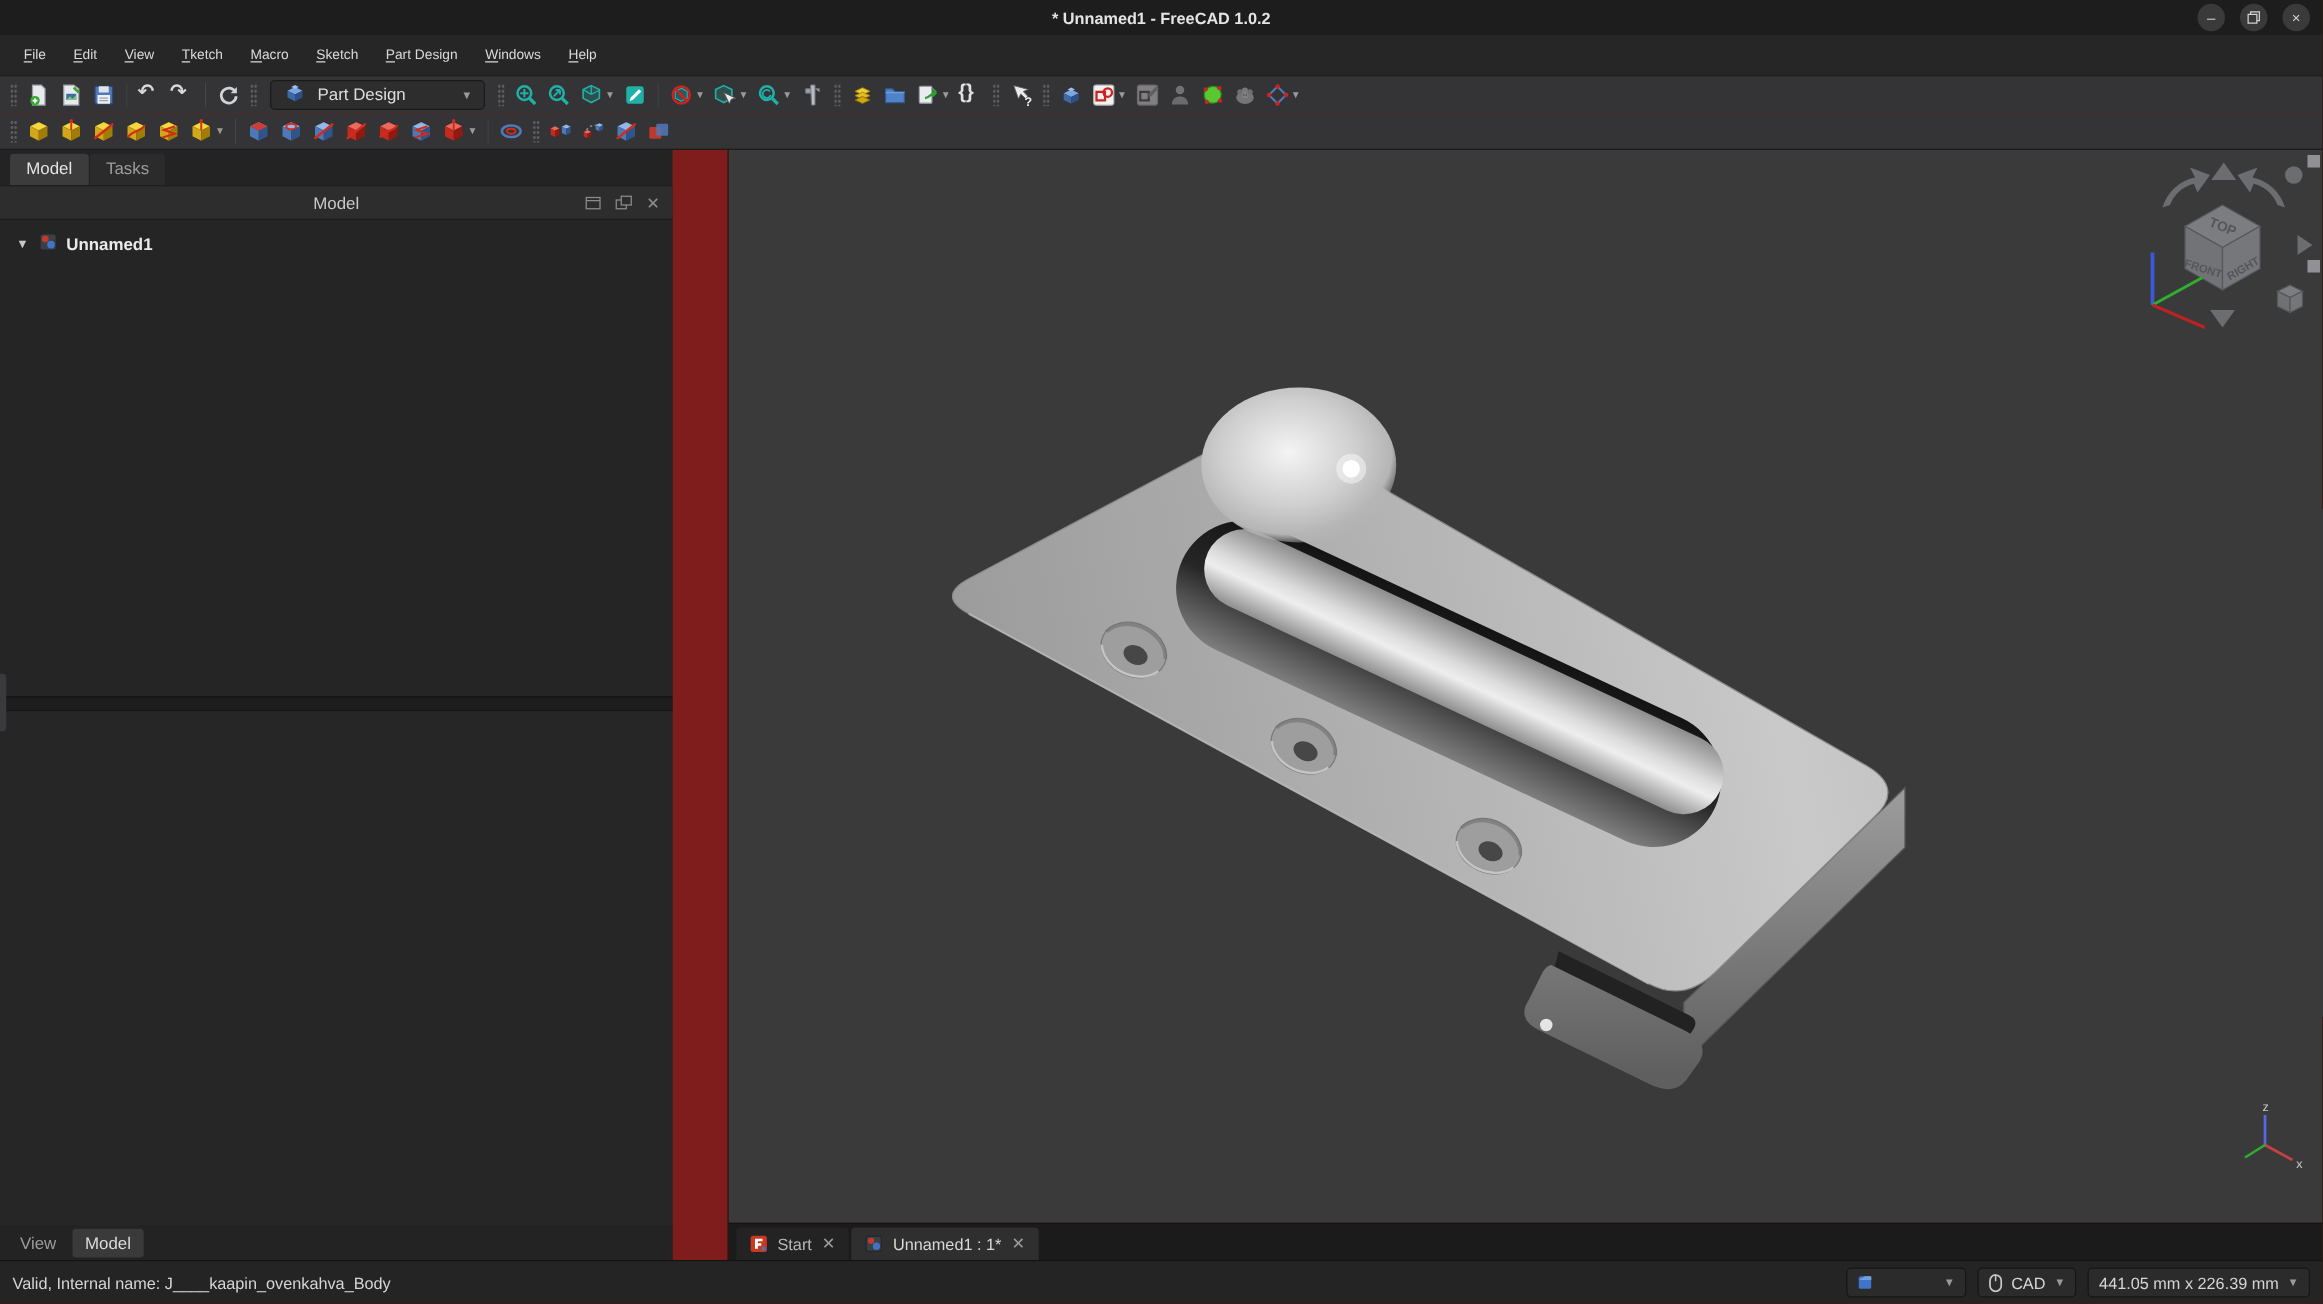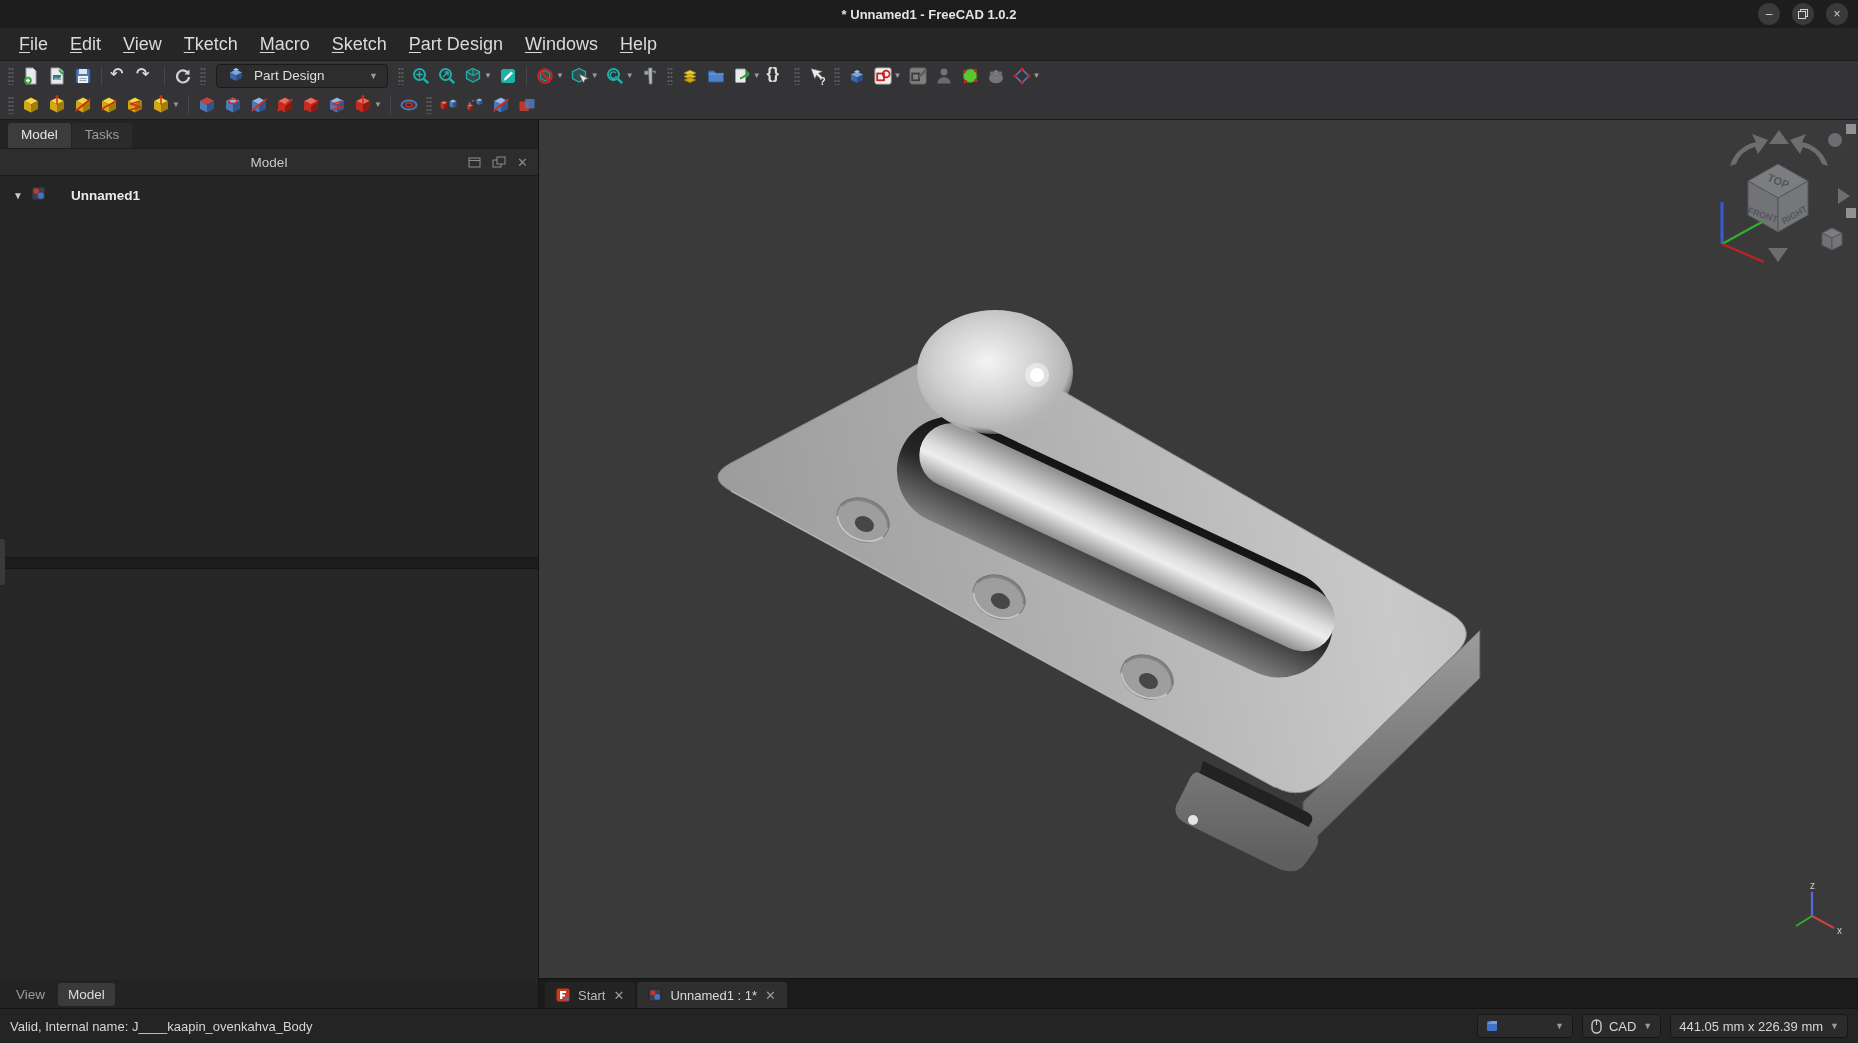--- a/index.html
+++ b/index.html
@@ -8,51 +8,51 @@
     font-family:"Liberation Sans","DejaVu Sans",sans-serif;color:#d8d8d8;overflow:hidden;
     -webkit-font-smoothing:antialiased;}
   
   .titlebar{height:28px;background:#1d1d1e;display:flex;align-items:center;justify-content:center;position:relative;}
   .title{font-size:13px;font-weight:bold;color:#e4e4e4;}
   .win-btns{position:absolute;right:10px;top:3px;display:flex;gap:12px;}
   .wbtn{width:22px;height:22px;border-radius:50%;background:#3a3a3b;color:#d2d2d2;display:flex;
     align-items:center;justify-content:center;font-size:12px;line-height:1;}
   
   .menubar{height:32px;background:#262627;display:flex;align-items:center;padding-left:8px;}
-  .menu-item{padding:0 11px;font-size:18px;color:#dadada;}
+  .menu-item{padding:0 11px;font-size:11px;color:#dadada;}
   .menu-item .mn{text-decoration:underline;text-underline-offset:2px;}
   
   .toolbar{height:30px;background:#343436;display:flex;align-items:center;padding-left:4px;}
   .tb1{border-top:1px solid #1e1e1f;}
   .tb2{border-bottom:1px solid #1a1a1b;}
   .tbtn{height:26px;display:flex;align-items:center;justify-content:center;padding:0 3px;position:relative;}
   .tbtn .icn{display:flex;width:20px;height:20px;}
   .tbtn .ddarrow{font-size:8px;color:#9a9a9a;margin-left:1px;}
   .tbtn.dis{opacity:.4;filter:grayscale(.9);}
   .tsep{width:1px;height:20px;background:#222;border-right:1px solid #464646;margin:0 5px;}
   .grip{width:6px;height:18px;margin:0 4px;background-image:radial-gradient(circle,#5e5e5e 1px,transparent 1.2px);
     background-size:3px 4px;}
   .gly{font-size:16px;font-weight:bold;line-height:1;}
   .wb-combo{height:24px;min-width:172px;background:#2d2d2e;border:1px solid #1a1a1a;border-radius:4px;
     display:flex;align-items:center;gap:8px;padding:0 9px;margin:0 6px;color:#dedede;font-size:13.5px;}
   .wb-combo .ddarrow{margin-left:auto;color:#9a9a9a;font-size:9px;}
   
-  .main{position:absolute;top:120px;left:0;right:0;bottom:35px;display:flex;}
+  .main{position:absolute;top:120px;left:0;right:0;bottom:35px;display:flex;gap:44px;}
   .sidebar{width:538px;display:flex;flex-direction:column;background:#232324;}
   .side-tabs{display:flex;gap:1px;padding:3px 0 0 8px;height:28px;}
   .side-tab{padding:4px 13px 0 13px;font-size:13.5px;color:#9c9c9c;background:#2b2b2c;border-radius:3px 3px 0 0;}
   .side-tab.active{background:#3c3c3d;color:#e4e4e4;}
   .panel-header{position:relative;height:28px;background:#2d2d2e;border-top:1px solid #1e1e1e;
     border-bottom:1px solid #1c1c1c;display:flex;align-items:center;justify-content:center;
     color:#c9c9c9;font-size:13.5px;}
   .ph-icons{position:absolute;right:10px;display:flex;gap:11px;align-items:center;}
   .tree{background:#252526;height:381px;padding-top:7px;font-size:13.5px;color:#d8d8d8;}
   .tree-row{display:flex;align-items:center;height:24px;gap:7px;}
   .caret{color:#c8c8c8;font-size:10px;width:12px;text-align:center;}
-  .tree-label{white-space:nowrap;margin-left:18px;}
+  .tree-label{white-space:nowrap;}
   .bold{font-weight:bold;color:#eaeaea;}
   .divider{height:12px;background:#1d1d1e;border-top:1px solid #151515;border-bottom:1px solid #151515;}
   .prop{flex:1;background:#262627;}
   .bottom-tabs{height:28px;background:#232324;display:flex;align-items:center;padding-left:6px;gap:3px;font-size:13.5px;}
   .btab{padding:4px 10px;color:#9c9c9c;}
   .btab.active{background:#3a3a3b;color:#dcdcdc;border-radius:3px;}
   .edge-tab{position:absolute;left:0;top:539px;width:5px;height:46px;background:#3a3a3c;border-radius:0 3px 3px 0;z-index:6;}
   
   .vp-col{flex:1;display:flex;flex-direction:column;border-left:1px solid #141414;}
   .viewport{flex:1;position:relative;background:#3a3a3a;overflow:hidden;}

